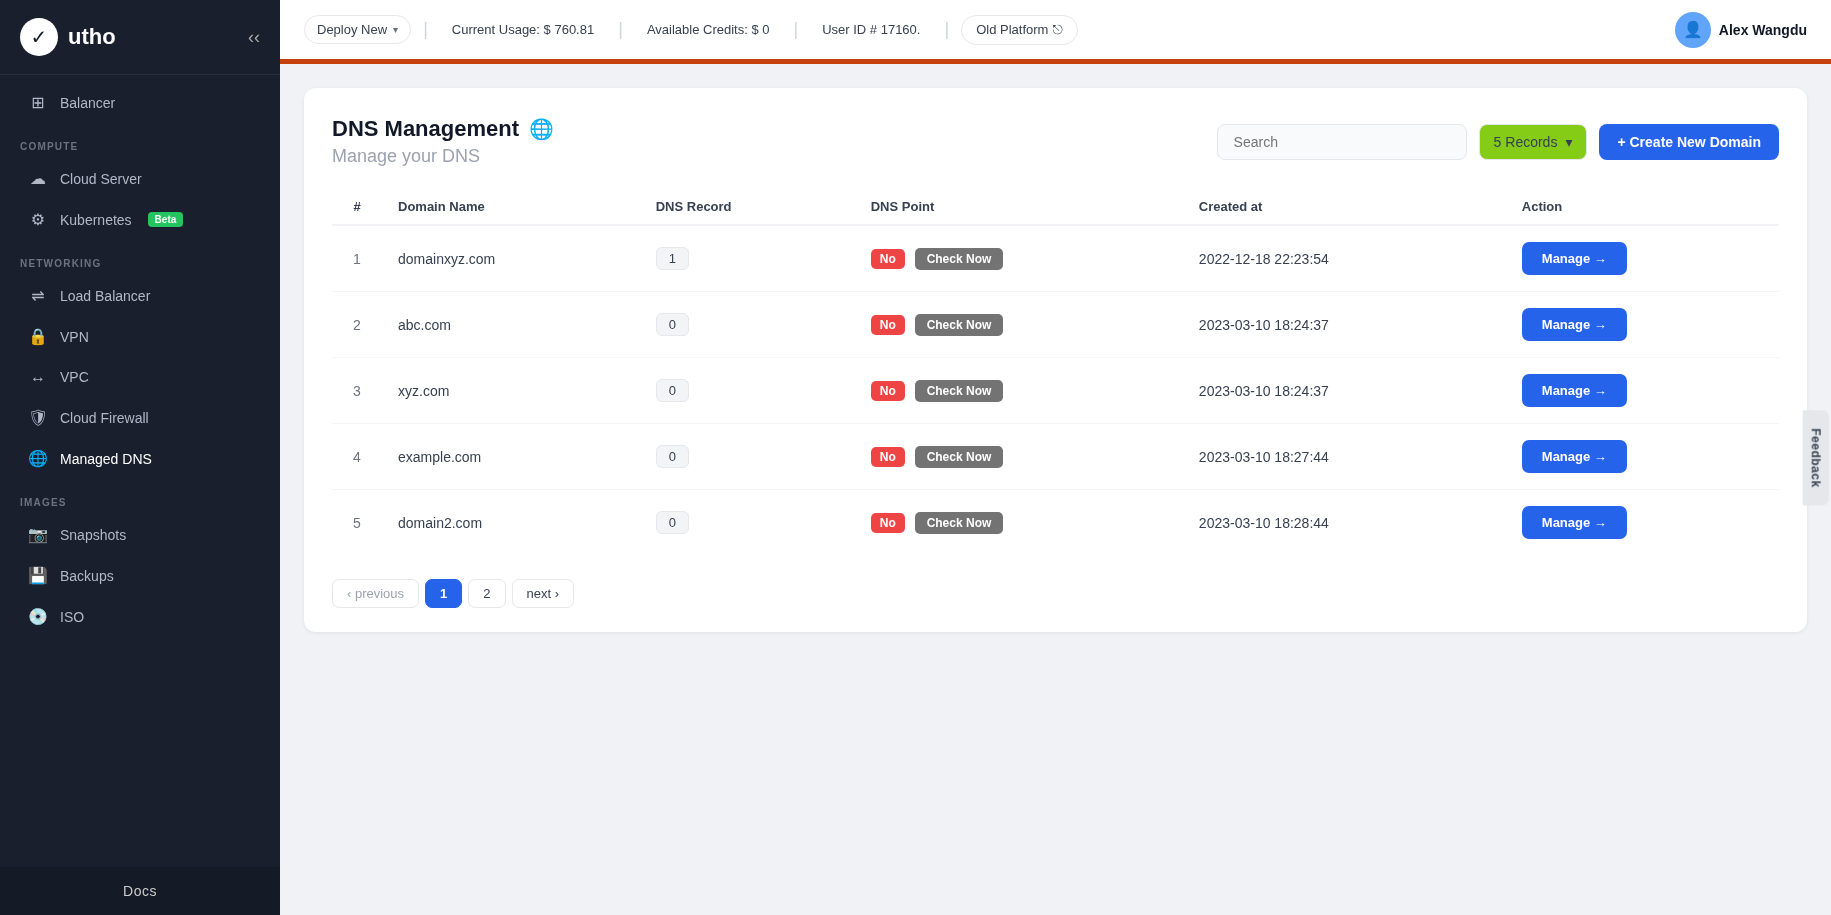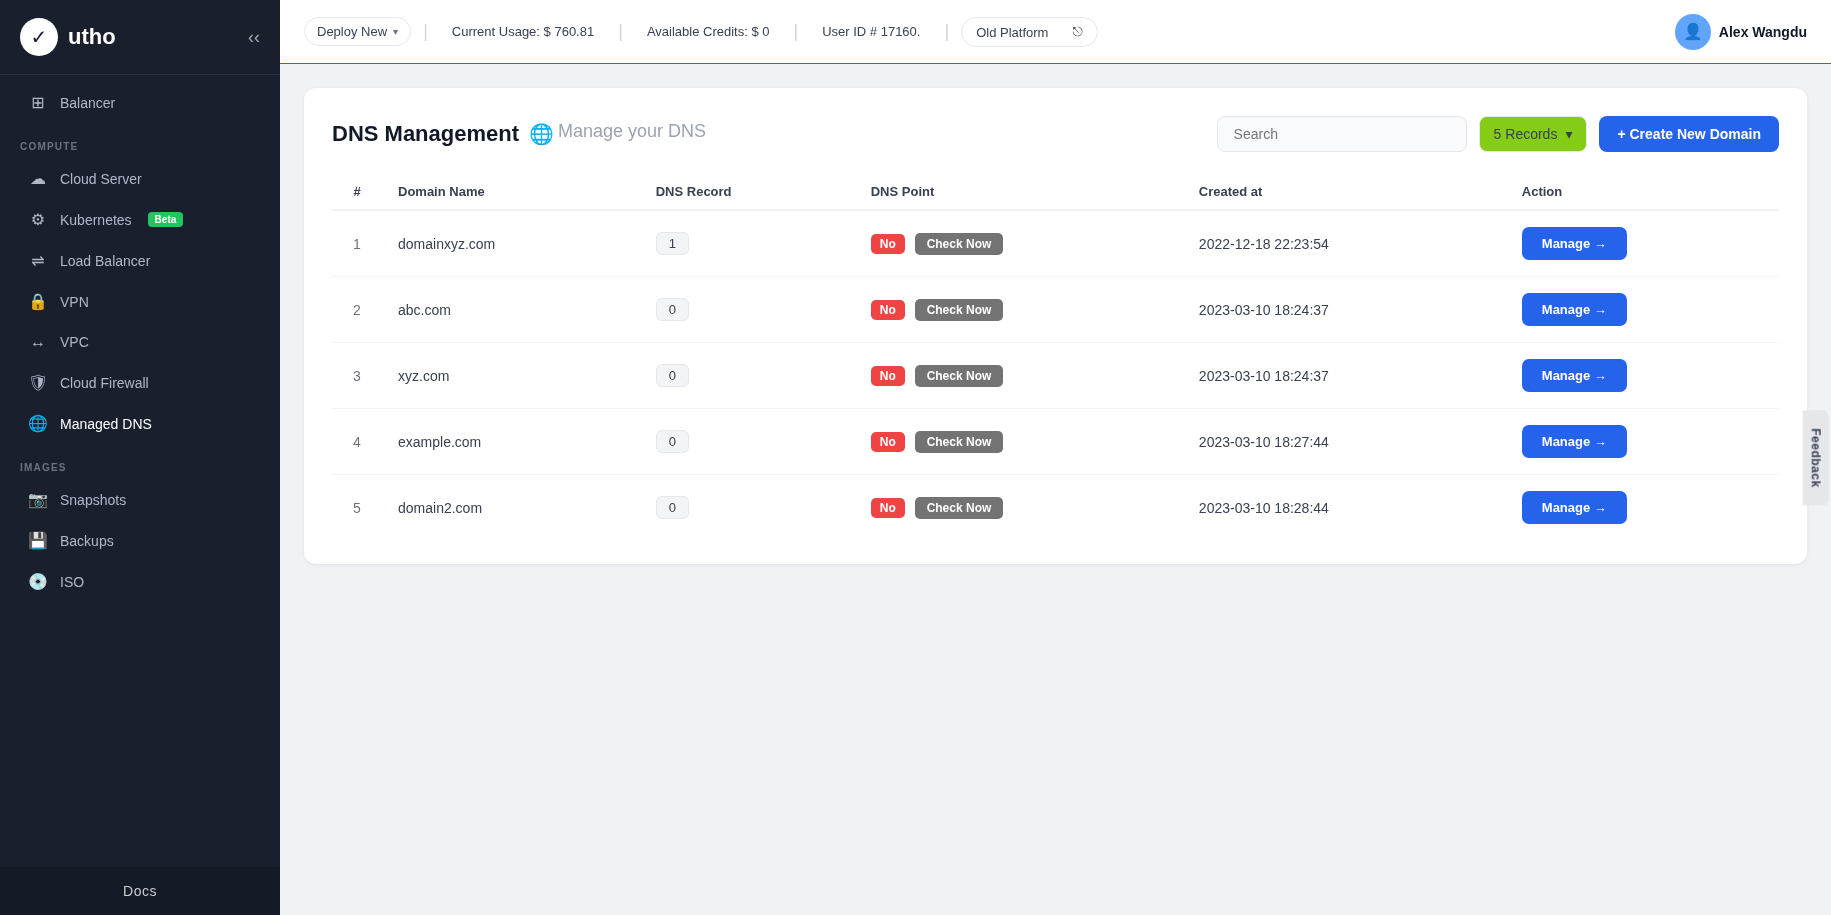--- a/index.html
+++ b/index.html
@@ -45,21 +45,21 @@
       margin-top: auto; padding: 16px 20px; text-align: center;
       background: #151a27; font-size: 14px; color: #ccc; cursor: pointer;
       font-weight: 500; letter-spacing: 0.5px;
     }
 
     
     #main { flex: 1; display: flex; flex-direction: column; overflow: hidden; }
 
     
     #topbar {
-      background: #fff; border-bottom: 1px solid #c2410c;
+      background: #fff; border-bottom: 5px solid #c2410c;
       display: flex; align-items: center; padding: 0 24px; height: 64px; gap: 12px;
     }
     .topbar-item {
       display: flex; align-items: center; gap: 6px; font-size: 13px; color: #374151;
       padding: 6px 12px; border-radius: 20px; cursor: pointer;
     }
     .topbar-item.bordered { border: 1.5px solid #e5e7eb; }
     .topbar-item .chevron { font-size: 10px; color: #6b7280; }
     .topbar-sep { color: #d1d5db; font-size: 18px; }
     .topbar-right { margin-left: auto; display: flex; align-items: center; gap: 8px; }
@@ -73,21 +73,21 @@
     #content { flex: 1; overflow-y: auto; padding: 24px; }
 
     .card {
       background: #fff; border-radius: 12px; padding: 28px 28px 24px;
       box-shadow: 0 1px 4px rgba(0,0,0,0.07);
     }
 
     .card-header {
       display: flex; align-items: center; justify-content: space-between; margin-bottom: 22px;
     }
-    .card-title-area { display: flex; gap: 4px; }
+    .card-title-area { display: flex; flex-direction: column; gap: 4px; }
     .card-title { display: flex; align-items: center; gap: 10px; font-size: 22px; font-weight: 700; color: #111827; }
     .card-subtitle { font-size: 18px; color: #9ca3af; }
 
     .globe-icon { font-size: 20px; }
 
     .card-actions { display: flex; align-items: center; gap: 12px; }
 
     .search-input {
       border: 1.5px solid #e5e7eb; border-radius: 8px; padding: 9px 16px;
       font-size: 14px; color: #c2410c; width: 250px; outline: none;
@@ -153,21 +153,21 @@
 
     
     .feedback-tab {
       position: fixed; right: -32px; top: 50%; transform: translateY(-50%) rotate(90deg);
       background: #e5e7eb; color: #374151; font-size: 12px; font-weight: 600;
       padding: 6px 18px; border-radius: 6px 6px 0 0; cursor: pointer; z-index: 100;
       letter-spacing: 0.5px;
     }
 
     .old-platform-btn {
-      display: flex; align-items: flex-end; gap: 24px; border: 1.5px solid #e5e7eb;
+      display: flex; align-items: center; gap: 4px; border: 1.5px solid #e5e7eb;
       border-radius: 20px; padding: 6px 14px; font-size: 13px; color: #374151; cursor: pointer;
     }
   </style>
 </head>
 <body>
 
 <div id="sidebar">
   <div class="sidebar-logo">
     <div class="logo-area">
       <div class="logo-icon">✓</div>
@@ -185,20 +185,21 @@
   <div class="sidebar-item">
     <span class="sidebar-icon">☁</span>
     <span>Cloud Server</span>
   </div>
   <div class="sidebar-item">
     <span class="sidebar-icon">⚙</span>
     <span>Kubernetes</span>
     <span class="beta-badge">Beta</span>
   </div>
 
+  <div class="sidebar-section-label">NETWORKING</div>
   <div class="sidebar-item">
     <span class="sidebar-icon">⇌</span>
     <span>Load Balancer</span>
   </div>
   <div class="sidebar-item">
     <span class="sidebar-icon">🔒</span>
     <span>VPN</span>
   </div>
   <div class="sidebar-item">
     <span class="sidebar-icon">↔</span>
@@ -364,17 +365,23 @@
         <button class="check-now-btn">Check Now</button>
       </td>
       <td>2023-03-10 18:28:44</td>
       <td>
         <button class="manage-btn">Manage →</button>
       </td>
     </tr>
           </tbody>
       </table>
 
+      <div class="pagination">
+        <button class="page-btn disabled">‹ previous</button>
+        <button class="page-btn active">1</button>
+        <button class="page-btn">2</button>
+        <button class="page-btn">next ›</button>
+      </div>
     </div>
   </div>
 </div>
 
 <div class="feedback-tab">Feedback</div>
 
 </body></html>

